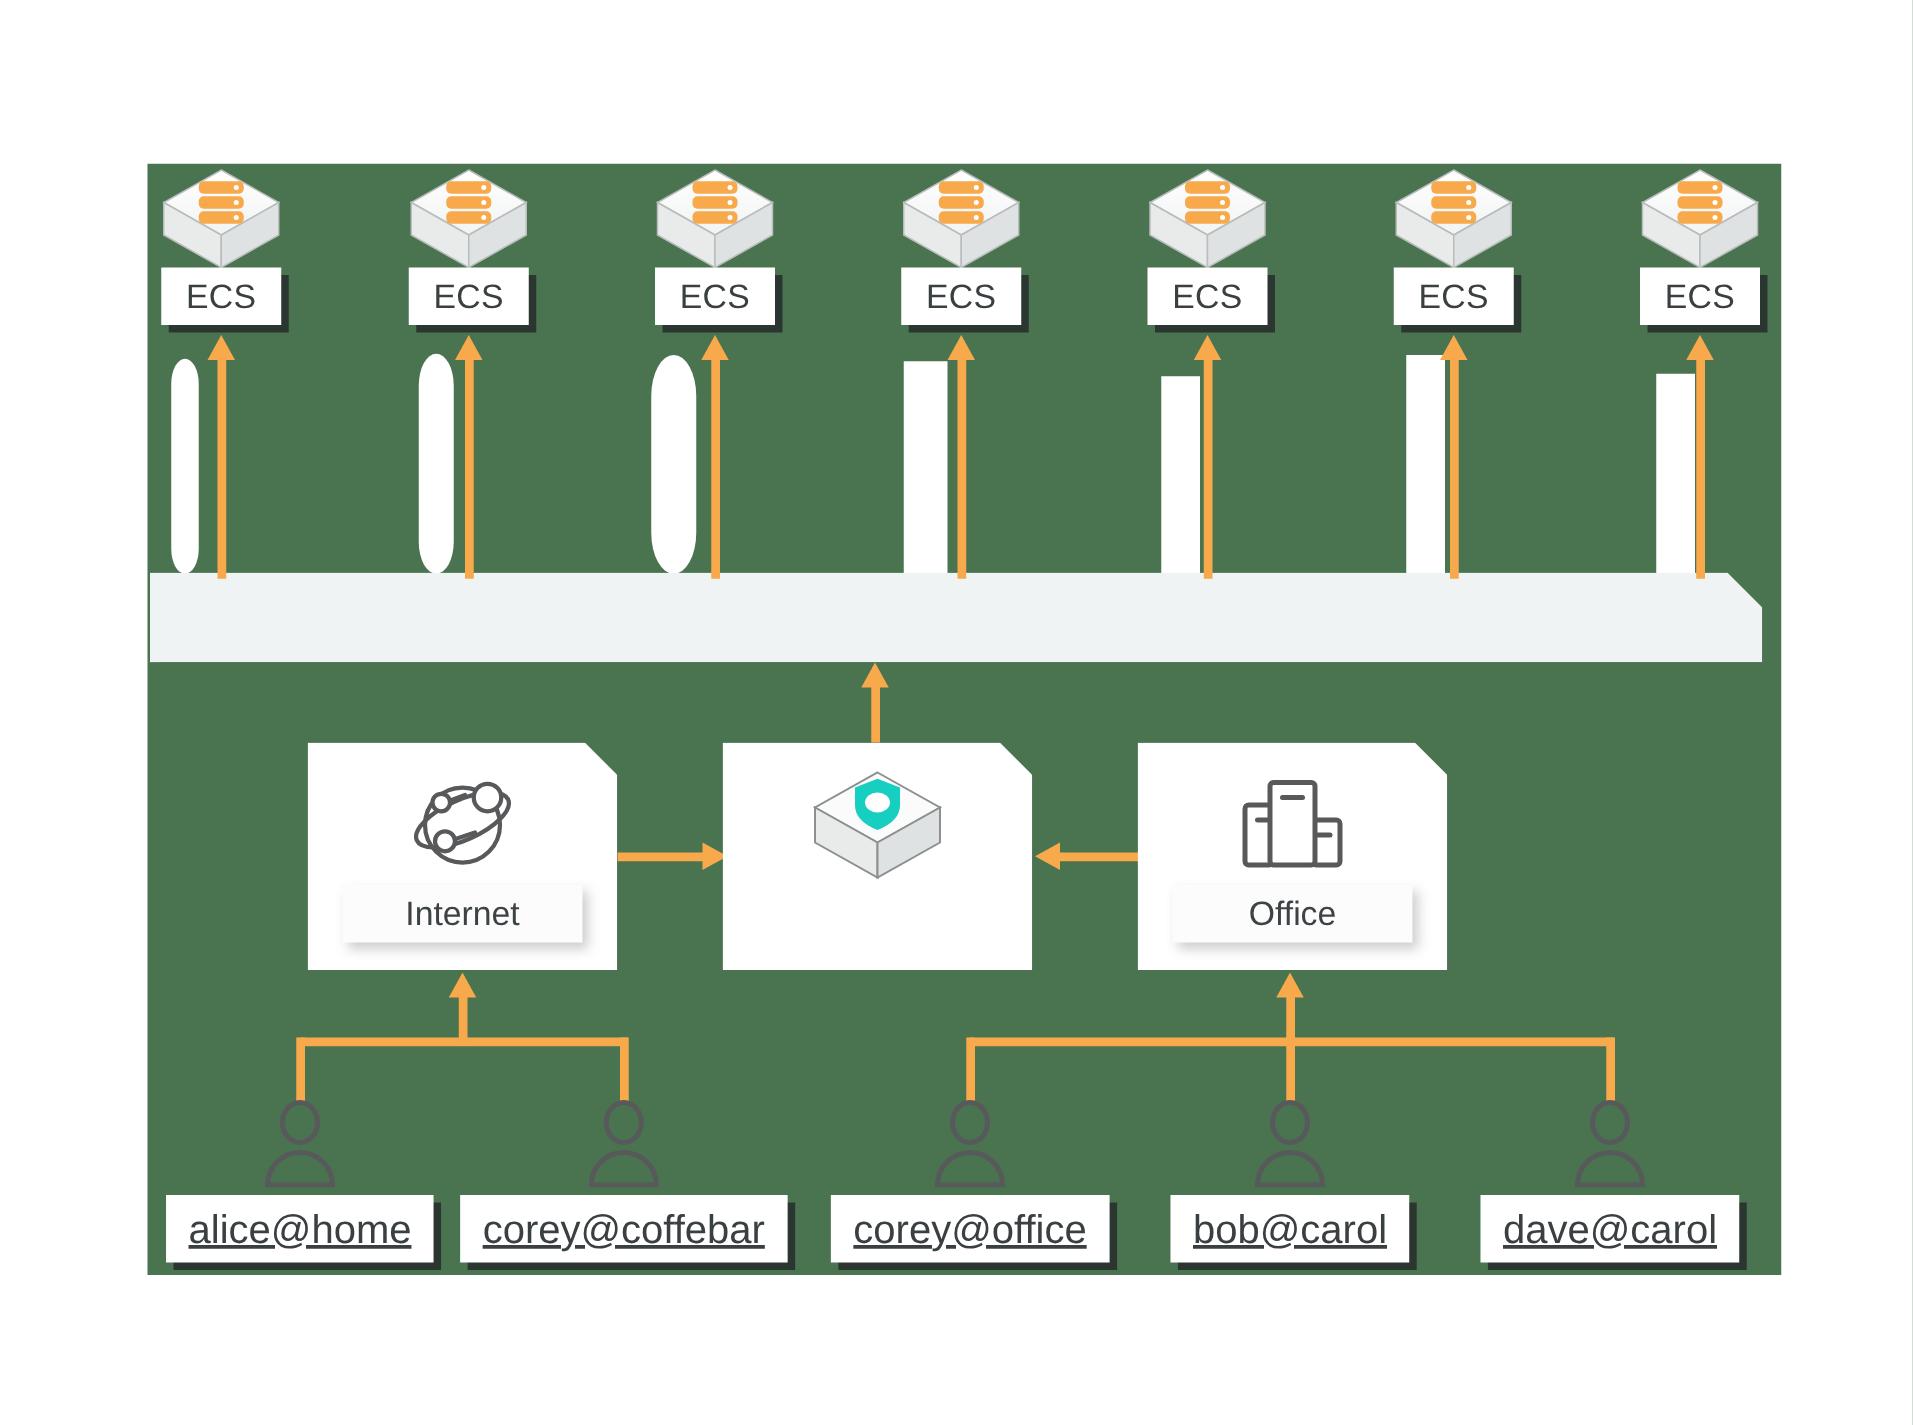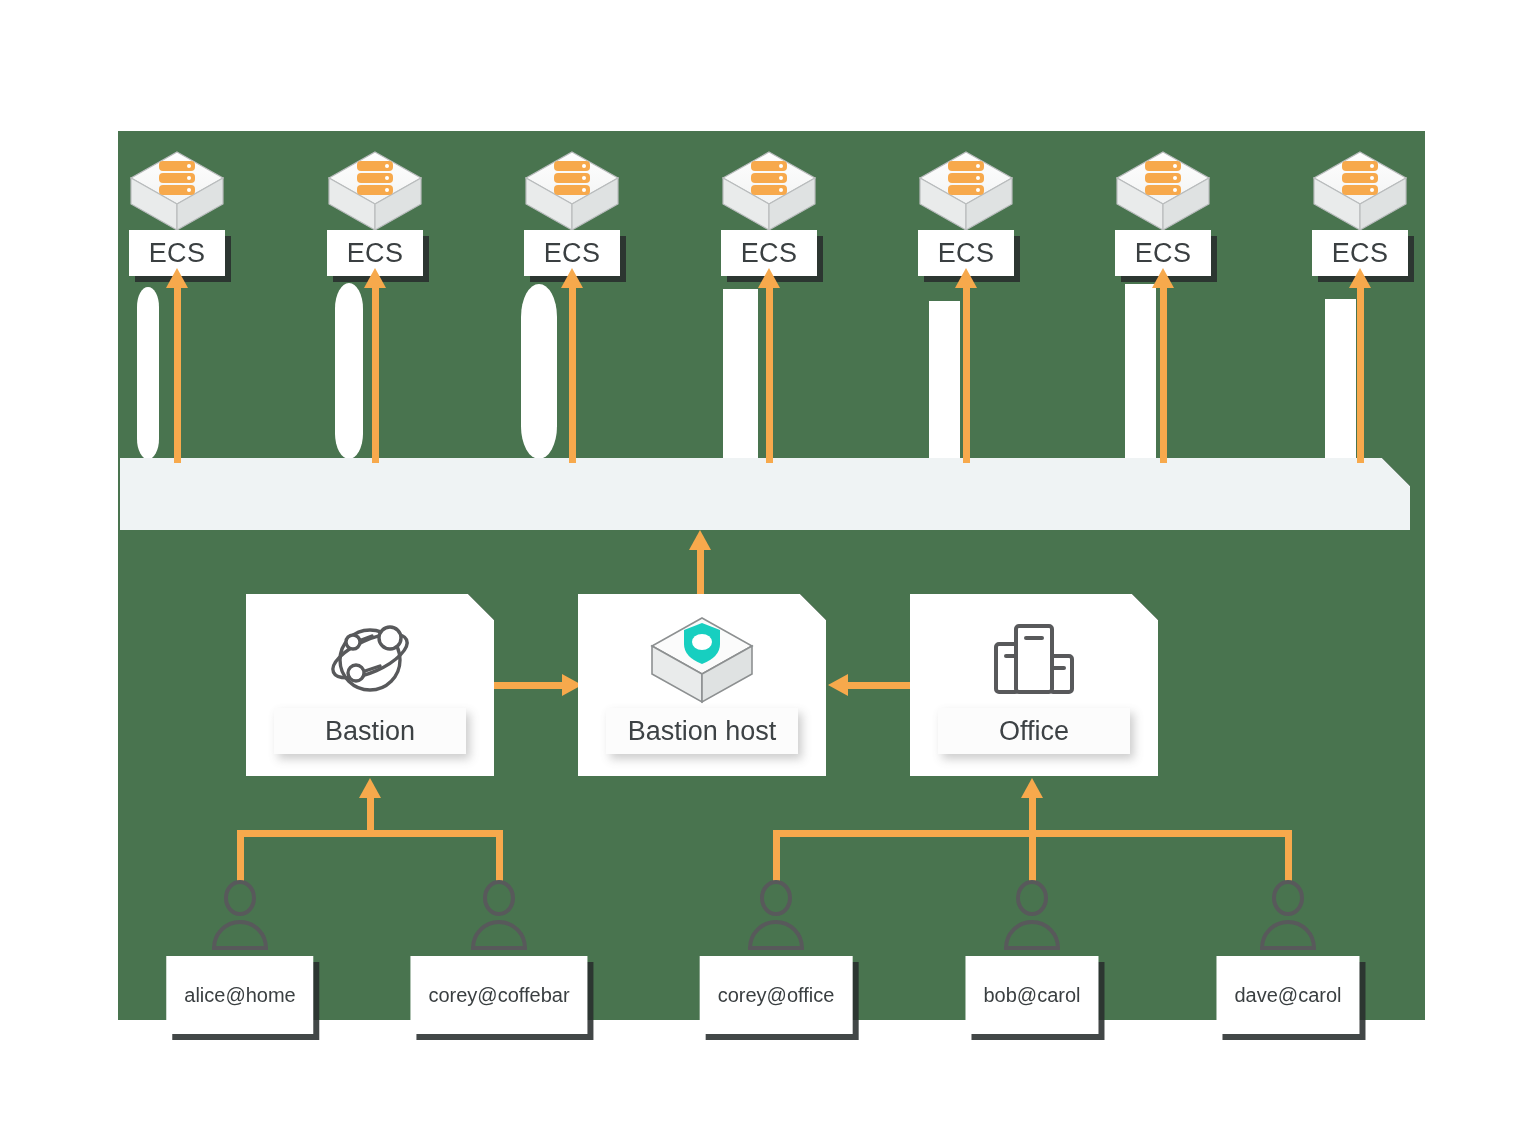--- a/index.html
+++ b/index.html
@@ -29,21 +29,20 @@
     top: 131px;
     width: 1307px;
     height: 889px;
     background: #49744F;
   }
 
   
   .ecs-node {
     position: absolute;
     width: 110px;
-    margin-top: 16px;
   }
   .cube {
     position: relative;
     width: 100px;
     height: 86px;
     margin: 0 auto;
   }
   .cube svg { display: block; }
 
   .ecs-label {
@@ -176,25 +175,26 @@
   .user-label {
     position: absolute;
     top: 78px;
     left: 50%;
     transform: translateX(-50%);
     height: 54px;
     background: #ffffff;
     display: flex;
     align-items: center;
     justify-content: center;
-    font-size: 20px;
+    font-size: 32px;
     color: #3a3f41;
-    padding: 12px 18px;
+    padding: 0 18px;
     box-shadow: 6px 6px 0 0 rgba(40,45,45,0.88);
     white-space: nowrap;
+    text-decoration: underline;
   }
 </style>
 </head>
 <body>
 
 <div id="stage">
 
   <div class="canvas-bg"></div>
 
   <div id="strips">
@@ -419,34 +419,33 @@
       <path d="M58 54 L40 60"></path>
       <path d="M50 24 L34 30"></path>
     </g>
     <g fill="#ffffff" stroke="#58595B" stroke-width="3.4">
       <circle cx="68" cy="26" r="11"></circle>
       <circle cx="31" cy="30" r="7"></circle>
       <circle cx="34" cy="61" r="8"></circle>
     </g>
   </svg>
         </div>
-        <div class="card-label">Bastion</div>
+        <div class="card-label">Internet</div>
       </div>
       <div class="card" style="left: 578px; top: 594px;">
         <div class="card-fold"></div>
         <div class="card-icon">
   <svg width="112" height="98" viewBox="0 0 112 98">
     <polygon points="56,6 106,34 56,62 6,34" fill="#fbfbfb" stroke="#8d9091" stroke-width="1.6"></polygon>
     <polygon points="6,34 56,62 56,90 6,62" fill="#e9ebeb" stroke="#8d9091" stroke-width="1.6"></polygon>
     <polygon points="106,34 56,62 56,90 106,62" fill="#dfe2e2" stroke="#8d9091" stroke-width="1.6"></polygon>
     <path d="M56 11 L74 18 L74 32 Q74 45 56 52 Q38 45 38 32 L38 18 Z" fill="#17CFC0"></path>
     <ellipse cx="56" cy="30" rx="10" ry="8" fill="#ffffff"></ellipse>
   </svg>
         </div>
-        <div class="card-label">Bastion host</div>
       </div>
       <div class="card" style="left: 910px; top: 594px; text-align: right;">
         <div class="card-fold"></div>
         <div class="card-icon">
   <svg width="92" height="92" viewBox="0 0 92 92">
     <g fill="#ffffff" stroke="#58595B" stroke-width="4" stroke-linejoin="round">
       <rect x="8" y="32" width="22" height="48" rx="3"></rect>
       <rect x="62" y="44" width="22" height="36" rx="3"></rect>
       <rect x="28" y="14" width="36" height="66" rx="3"></rect>
     </g>

